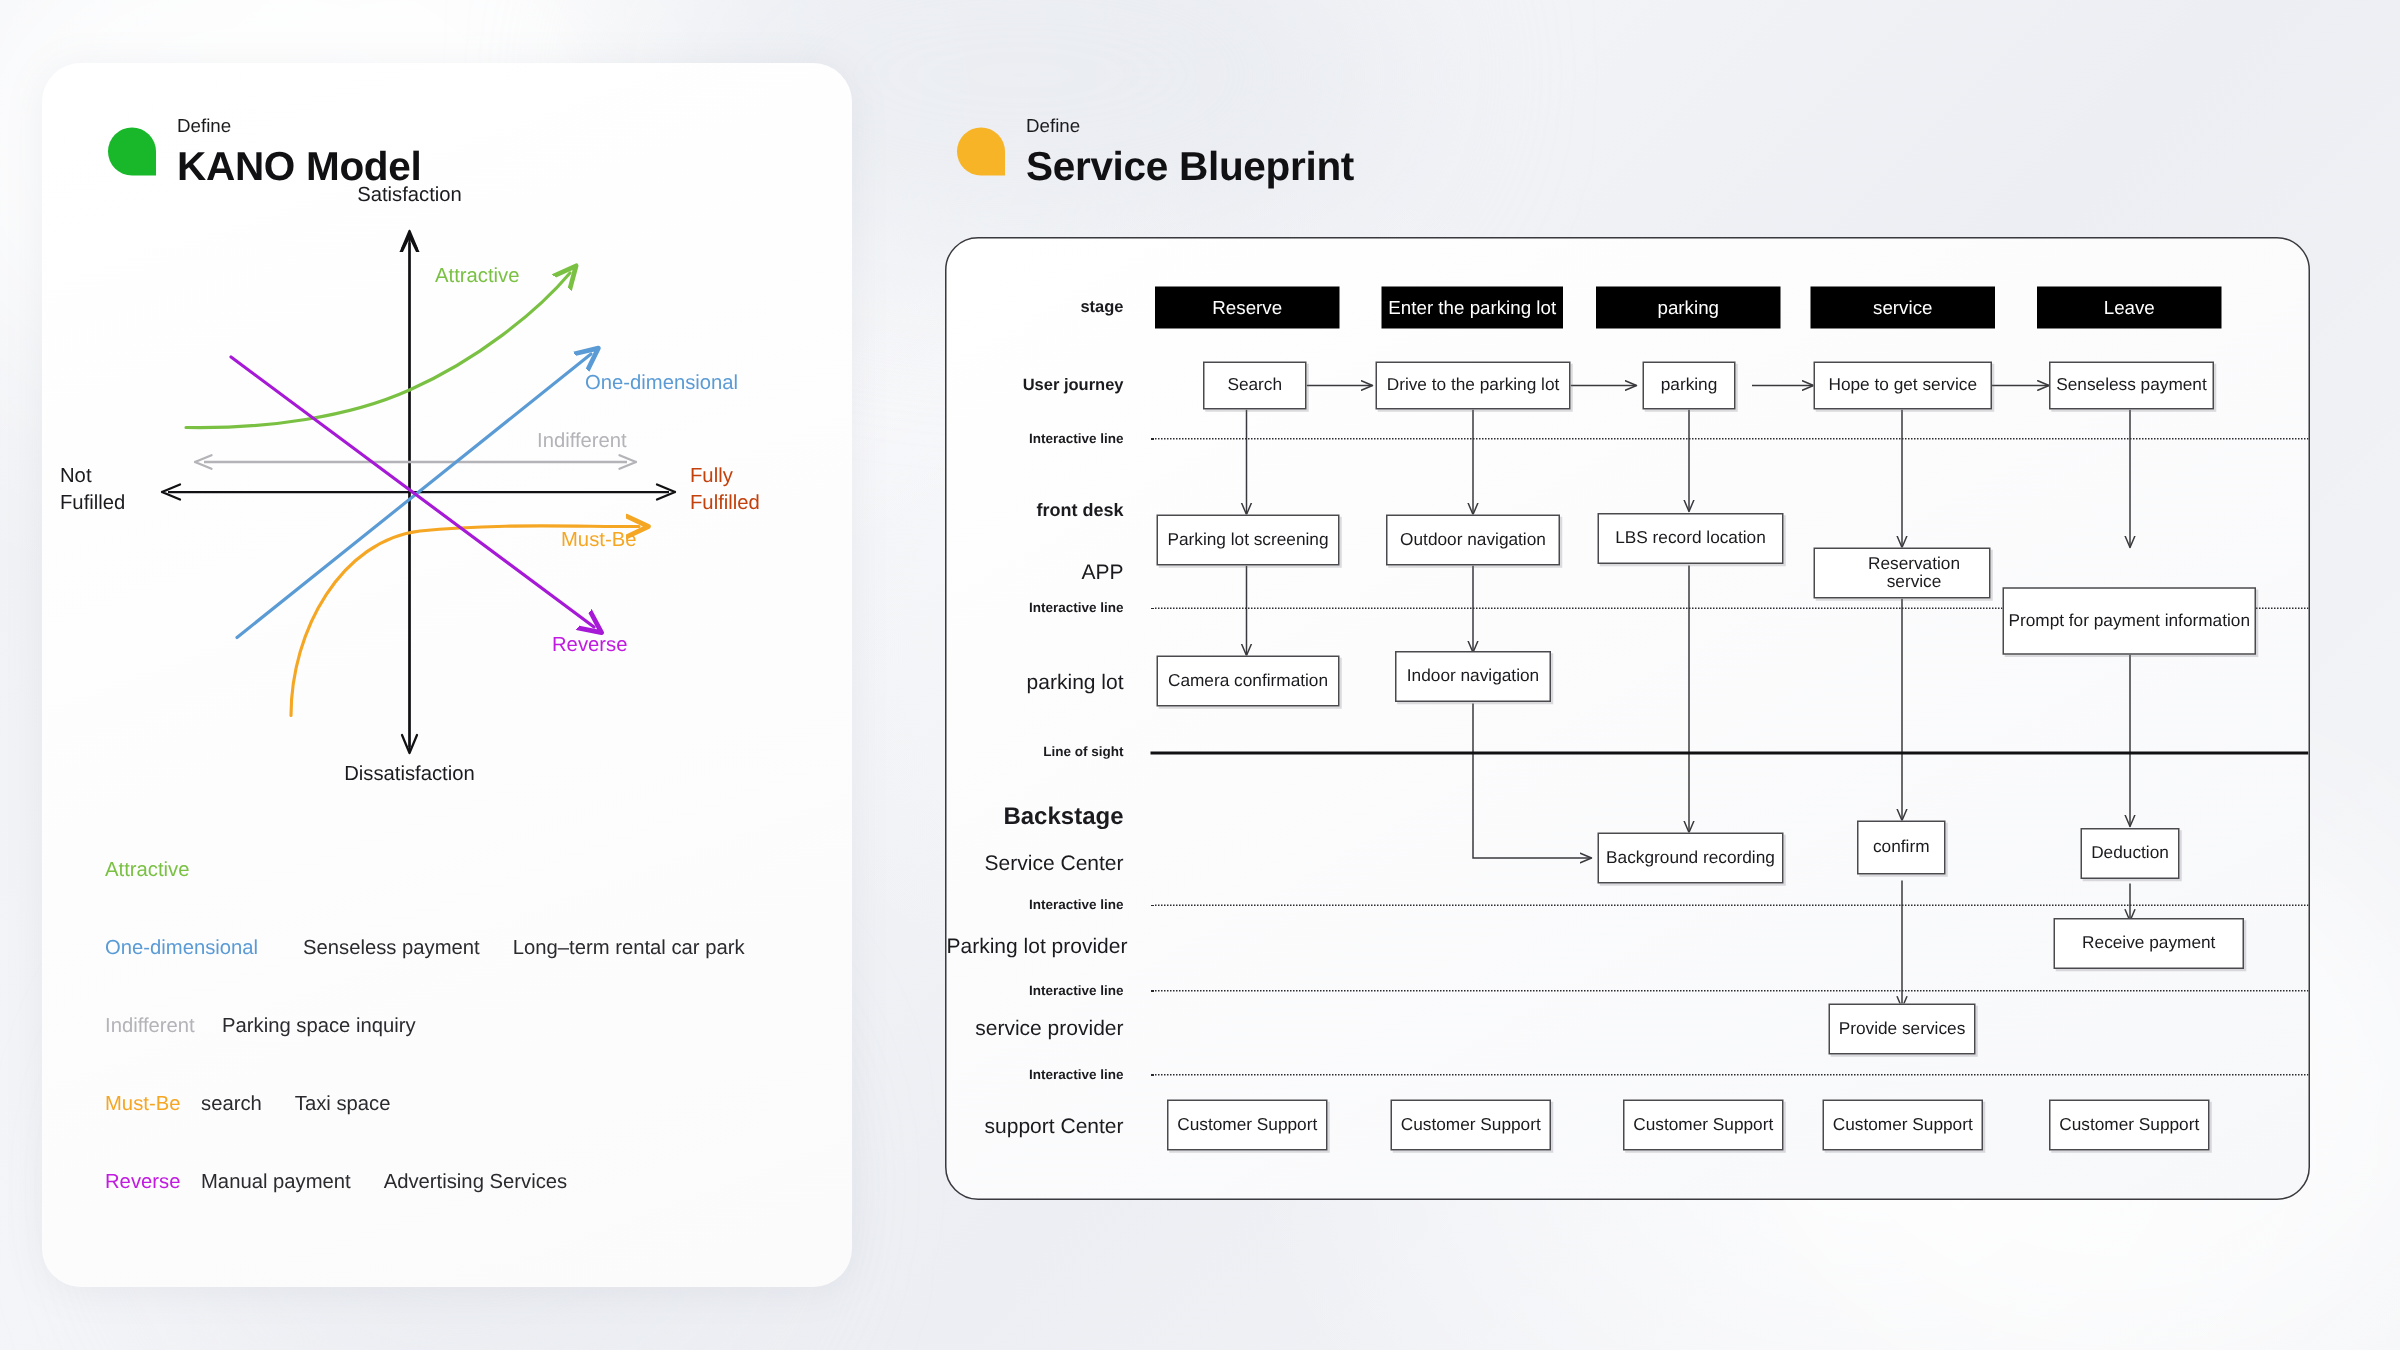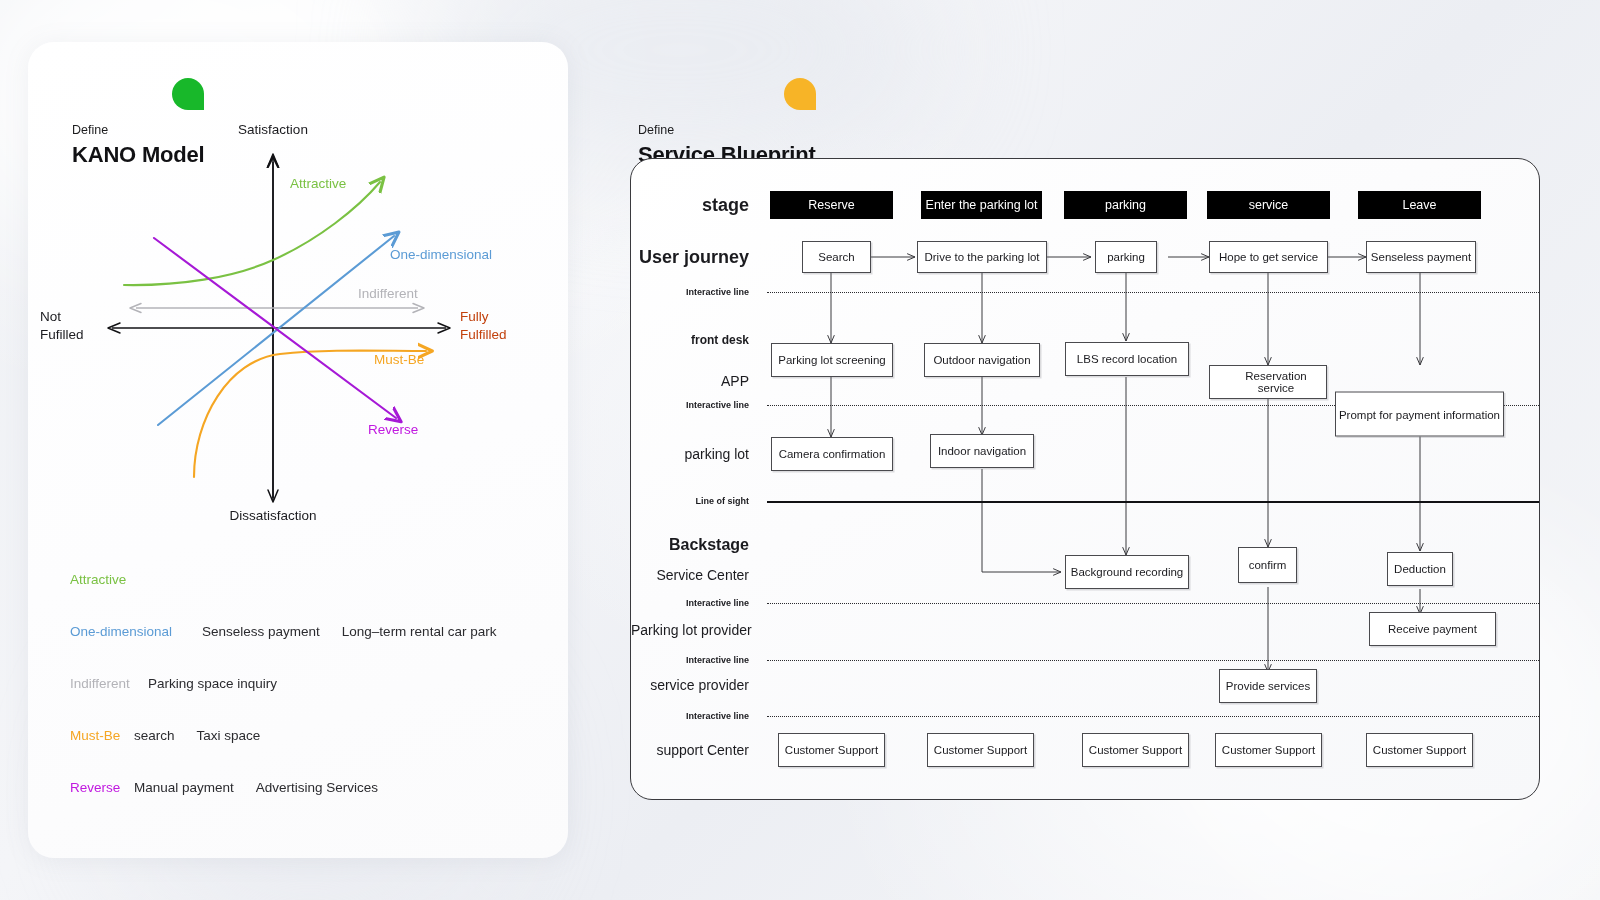--- a/index.html
+++ b/index.html
@@ -30,30 +30,30 @@
   
   .kano-card {
     position: absolute;
     left: 28px; top: 42px;
     width: 540px; height: 816px;
     background: linear-gradient(160deg, #ffffff 0%, #fdfdfe 55%, #fbfbfc 100%);
     border-radius: 26px;
     box-shadow: 0 2px 26px rgba(120,128,145,0.10);
   }
 
-  .panel-head { position: absolute; display: flex; align-items: flex-end; gap: 14px; flex-direction: column; }
+  .panel-head { position: absolute; display: flex; align-items: center; gap: 14px; }
   .head-dot {
     width: 32px; height: 32px;
     border-radius: 50% 50% 0 50%;
   }
   .head-dot.green { background: #18b82a; }
   .head-dot.orange { background: #f7b427; }
   .head-text { display: flex; flex-direction: column; line-height: 1; }
   .head-eyebrow { font-size: 12.5px; color: #1c1c1e; margin-bottom: 7px; font-weight: 400; }
-  .head-title { font-size: 22px; font-weight: 700; color: #111114; letter-spacing: -0.2px; }
+  .head-title { font-size: 27px; font-weight: 700; color: #111114; letter-spacing: -0.2px; }
 
   #kano-head { left: 72px; top: 78px; }
   #sbp-head { left: 638px; top: 78px; }
 
   .kano-chart { position: absolute; left: 28px; top: 120px; width: 540px; height: 440px; }
   .kano-legend { position: absolute; left: 70px; top: 572px; width: 480px; }
   .legend-row { display: flex; align-items: baseline; height: 52px; }
   .legend-tag { font-size: 13.5px; font-weight: 400; white-space: nowrap; }
   .legend-items { display: flex; gap: 18px; flex-wrap: nowrap; }
   .legend-item { font-size: 13.5px; color: #2b2b2f; white-space: nowrap; }
@@ -81,21 +81,21 @@
   }
   .sbp-inner { position: absolute; left: 0; top: 0; width: 908px; height: 640px; }
 
   .row-label {
     position: absolute;
     text-align: right;
     color: #1b1b1f;
     white-space: nowrap;
     transform: translateY(-50%);
   }
-  .rl-strong { font-size: 18px; font-weight: 700; }
+  .rl-strong { font-size: 11px; font-weight: 700; }
   .rl-normal { font-size: 14px; font-weight: 400; }
   .rl-tiny { font-size: 9px; font-weight: 700; color: #1b1b1f; }
 
   .stage-box {
     position: absolute;
     background: #000;
     color: #fff;
     font-size: 12.5px;
     display: flex; align-items: center; justify-content: center;
     transform: translateY(-50%);

